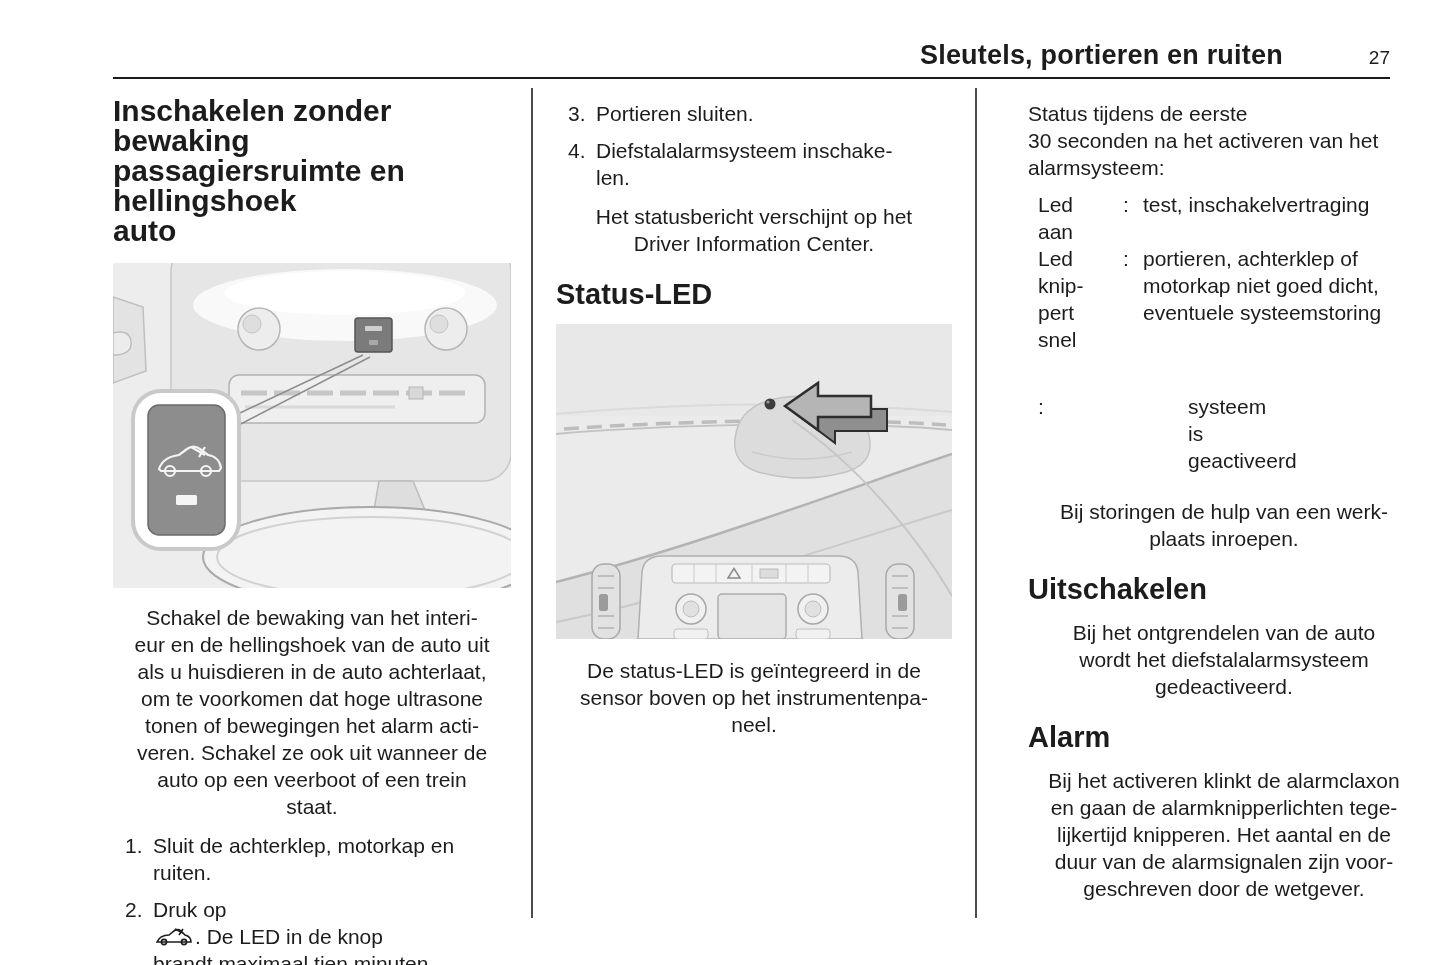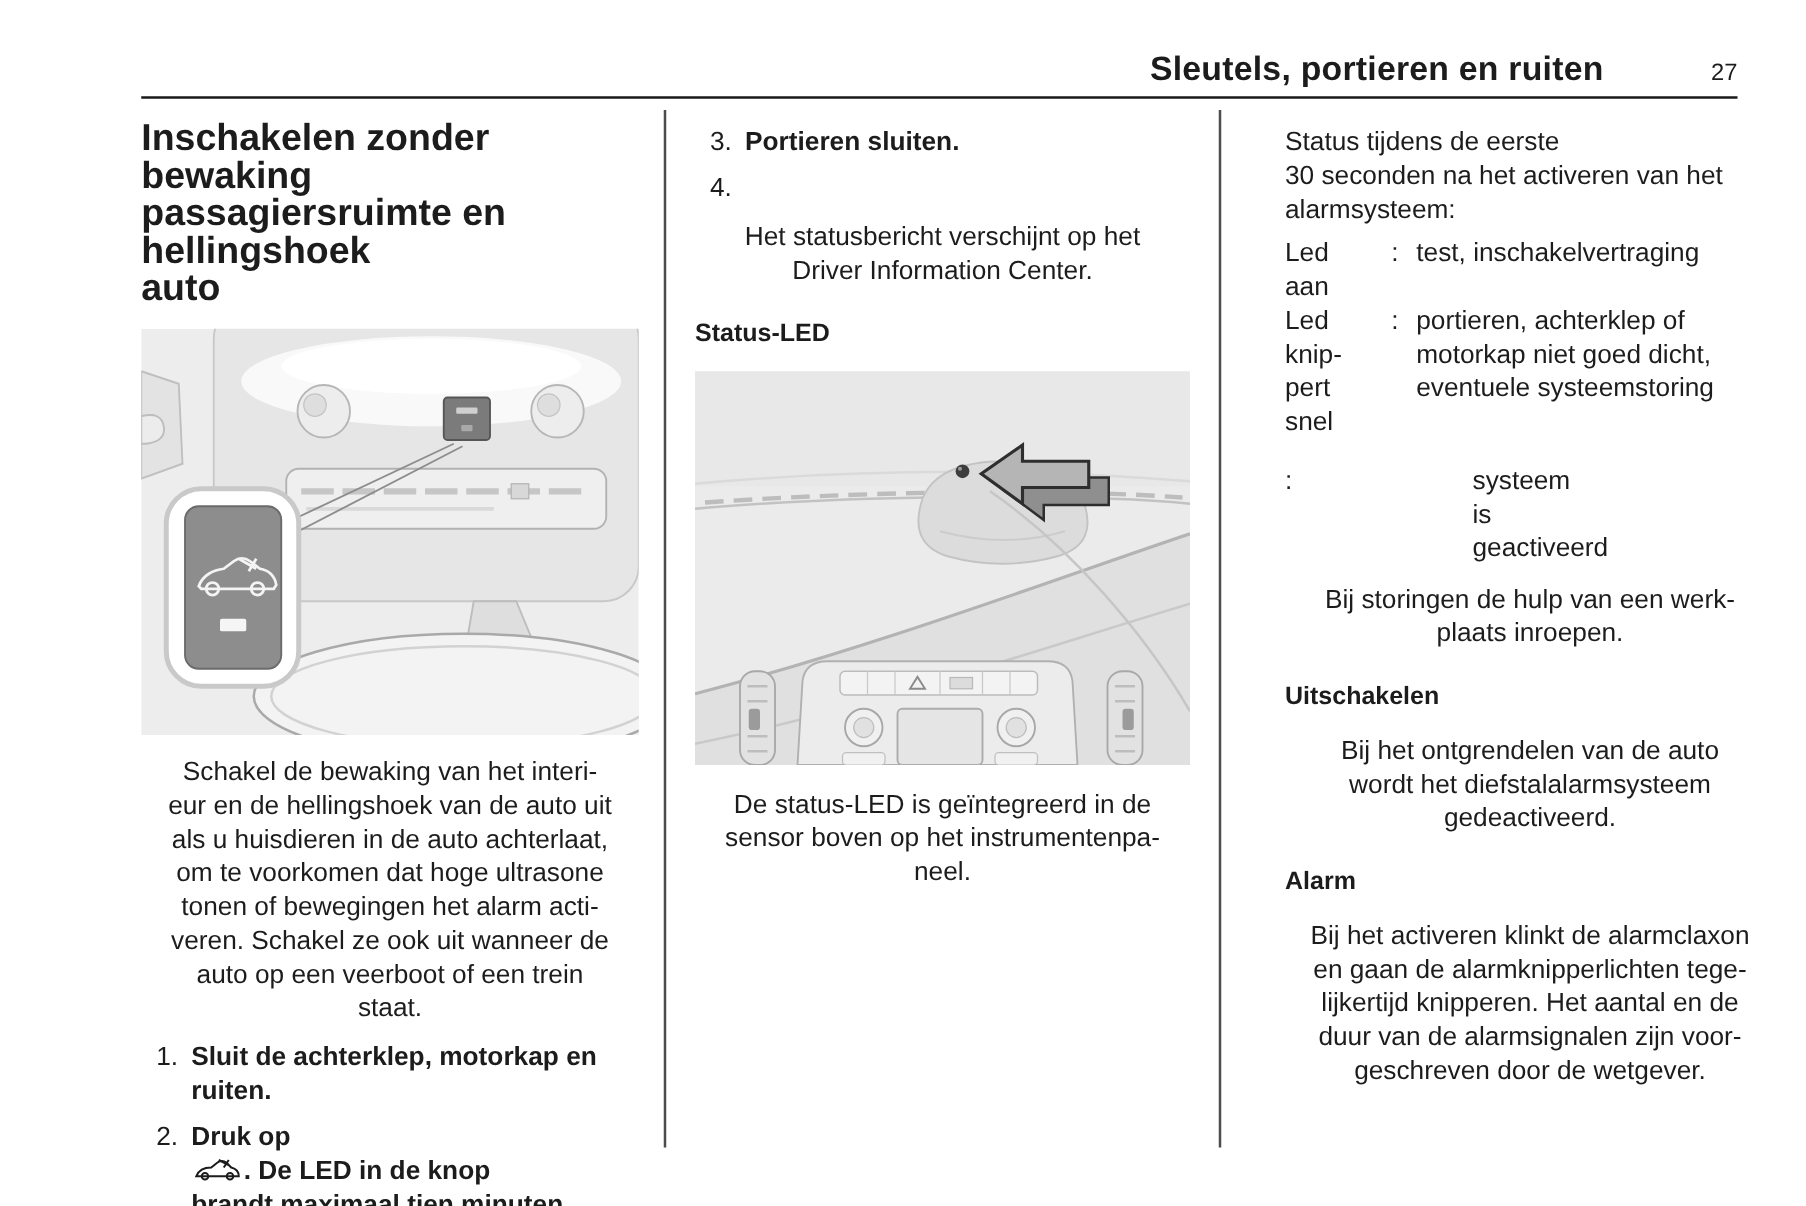--- a/index.html
+++ b/index.html
@@ -21,33 +21,33 @@
   .divider{position:absolute;top:88px;height:830px;width:2px;background:#4d4d4d;}
   .divider.d1{left:531px;}
   .divider.d2{left:975px;}
 
   .col{position:absolute;top:96px;font-size:21px;line-height:27px;}
   .col1{left:113px;width:398px;}
   .col2{left:556px;width:396px;}
   .col3{left:1028px;width:392px;}
 
   .h1{font-size:30px;line-height:30px;font-weight:700;margin:0 0 17px 0;white-space:pre-line;}
-  .h2{font-size:20px;line-height:30px;font-weight:700;margin:22px 0 15px 0;}
+  .h2{font-size:29px;line-height:30px;font-weight:700;margin:22px 0 15px 0;}
   .para{margin:0 0 12px 0;white-space:pre-line;text-align:center;}
   .fig{margin:0 0 16px 0;}
   .fig svg{display:block;}
 
   .olist{margin:12px 0 0 0;}
   .li{display:grid;grid-template-columns:28px 1fr;padding-left:12px;margin:0 0 10px 0;}
   .li .num{}
-  .li .li-text{white-space:pre-line;font-weight:bold;}
+  .li .li-text{white-space:pre-line;}
   .icon-inline{vertical-align:-3px;margin:0 2px;}
 
   .intro{margin:4px 0 8px 0;white-space:pre-line;}
-  .dl{display:grid;margin:0;}
+  .dl{display:grid;margin:10px;}
   .dl1{grid-template-columns:85px 20px 1fr;}
   .dl2{grid-template-columns:150px 25px 1fr;}
   .dl > div{white-space:pre-line;}
   .gap14{height:14px;}
   .gap20{height:20px;}
 </style>
 </head>
 <body>
 
 <div class="page">
@@ -148,20 +148,22 @@
   </div>
 
   <div class="col col2">
     <div class="olist" style="margin-top:4px;">
       <div class="li">
         <span class="num">3.</span>
         <span class="li-text">Portieren sluiten.</span>
       </div>
       <div class="li" style="margin-bottom:12px;">
         <span class="num">4.</span>
+        <span class="li-text">Diefstalalarmsysteem inschake-
+len.</span>
       </div>
     </div>
 
     <div class="para">Het statusbericht verschijnt op het
 Driver Information Center.</div>
 
     <div class="h2">Status-LED</div>
 
     <div class="fig" style="margin-bottom:18px;">
       <svg width="396" height="315" viewBox="0 0 396 315" xmlns="http://www.w3.org/2000/svg">

